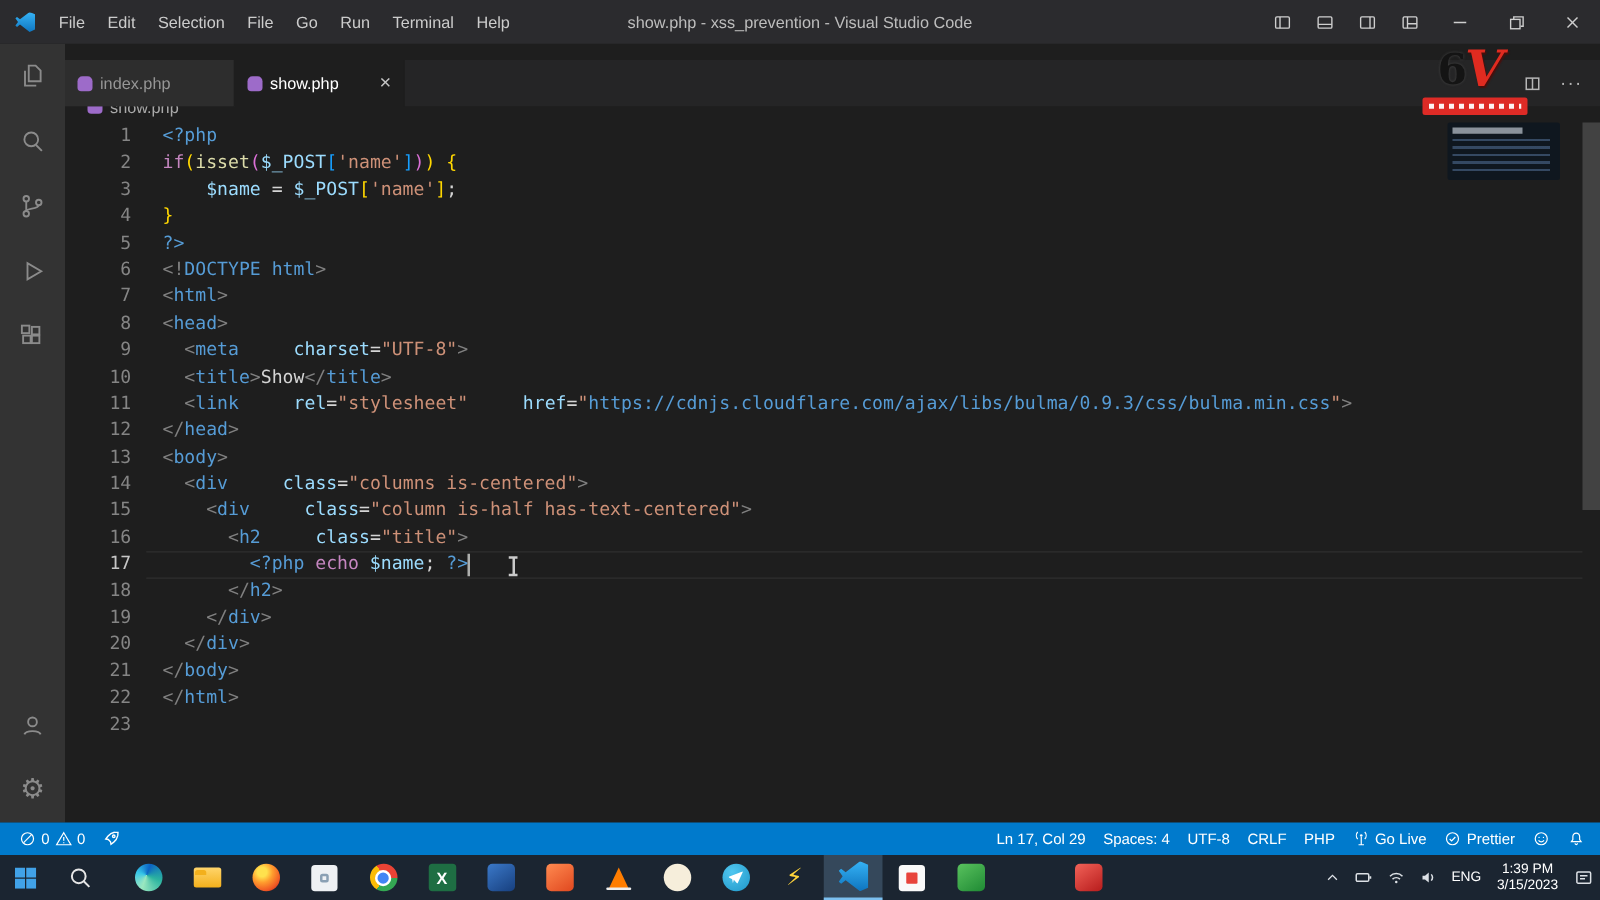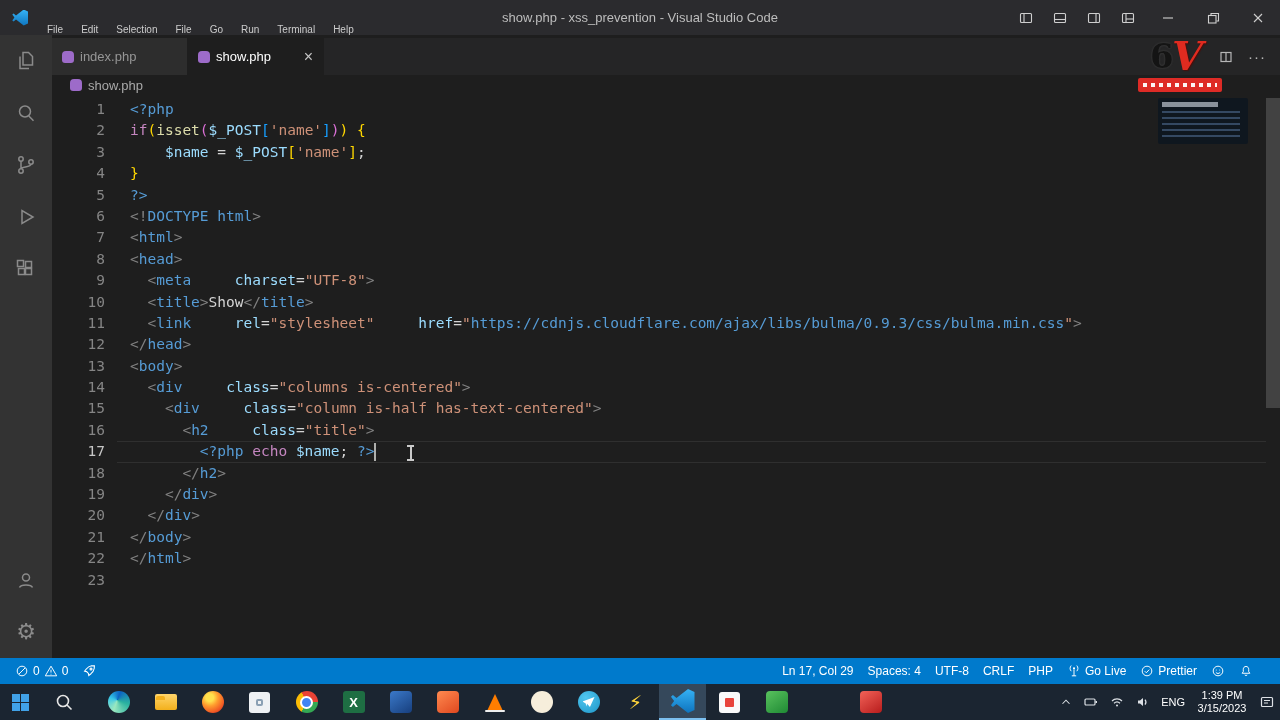--- a/index.html
+++ b/index.html
@@ -6,30 +6,30 @@
   html,body { width:1280px; height:720px; overflow:hidden; background:#1e1e1e;
     font-family:"Liberation Sans", sans-serif; }
 
   
   .titlebar { position:absolute; left:0; top:0; width:1280px; height:35px;
     background:#2b2b2e; display:flex; align-items:center; z-index:20; }
   .vscode-logo { width:16px; height:16px; margin:0 10px 0 12px;
     background:linear-gradient(180deg,#35b2f5,#0e74be);
     clip-path:polygon(73% 0%,100% 12%,100% 88%,73% 100%,25% 63%,10% 75%,2% 68%,15% 50%,2% 32%,10% 25%,25% 37%); }
   .menu-bar { display:flex; height:35px; }
-  .menu-item { padding:12px 9px; line-height:35px; font-size:10px; color:#cccccc; cursor:default; }
+  .menu-item { padding:0 9px; line-height:35px; font-size:13px; color:#cccccc; cursor:default; }
   .titlebar-title { position:absolute; left:50%; top:0; transform:translateX(-50%);
     line-height:35px; font-size:13px; color:#bdbdbd; white-space:nowrap; }
   .tb-controls { position:absolute; right:0; top:0; height:35px; display:flex; align-items:center; }
   .tb-ctl { width:34px; height:35px; display:flex; align-items:center; justify-content:center; }
   .tb-win { width:45px; }
   .tb-ctl svg { stroke:#cfcfcf; fill:none; stroke-width:1.1; }
 
   
-  .tabbar { position:absolute; left:52px; top:38px; width:1228px; height:37px;
+  .tabbar { position:absolute; left:52px; top:48px; width:1228px; height:37px;
     background:#252526; display:flex; z-index:10; }
   .tab { height:37px; width:136px; display:flex; align-items:center; padding:0 10px;
     background:#2d2d2d; color:#969696; font-size:13px; gap:6px; border-right:1px solid #1e1e1e; }
   .tab.active { background:#1e1e1e; color:#ffffff; }
   .php-icon { width:12px; height:12px; flex:0 0 12px; border-radius:4px 4px 3px 3px;
     background:#9d6bc9; }
   .tab-label { flex:1; overflow:hidden; white-space:nowrap; }
   .tab-close { font-size:16px; color:#c5c5c5; line-height:14px; }
   .tab-actions { position:absolute; right:14px; top:0; height:37px; display:flex; align-items:center; gap:14px; }
   .tab-actions svg { stroke:#b6b6b6; fill:none; stroke-width:1.2; }
@@ -81,21 +81,21 @@
   .wm-thumb { position:absolute; left:30px; top:62px; width:90px; height:46px; background:#0d1620;
     opacity:.85; border-radius:2px; overflow:hidden; }
   .wm-thumb::before { content:""; position:absolute; left:4px; top:4px; right:30px; height:5px; background:rgba(220,230,240,.7); }
   .wm-thumb::after { content:""; position:absolute; left:4px; top:13px; right:8px; bottom:5px;
     background:repeating-linear-gradient(180deg, rgba(140,190,255,.35) 0 2px, transparent 2px 6px); }
 
   
   .statusbar { position:absolute; left:0; top:658px; width:1280px; height:26px; background:#007acc;
     color:#ffffff; font-size:12px; display:flex; justify-content:space-between; z-index:20; }
   .sb-left,.sb-right { display:flex; align-items:center; }
-  .sb-left { padding-left:8px; } .sb-right { padding-right:20px; }
+  .sb-left { padding-left:8px; } .sb-right { padding-right:5px; }
   .sb-item { display:flex; align-items:center; gap:4px; padding:0 7px; height:26px; white-space:nowrap; }
   .sb-item svg { stroke:#ffffff; fill:none; stroke-width:1.1; }
 
   
   .taskbar { position:absolute; left:0; top:684px; width:1280px; height:36px; background:#1b2531;
     display:flex; align-items:stretch; z-index:30; }
   .tb-cell { width:47px; height:36px; display:flex; align-items:center; justify-content:center; position:relative; }
   .tb-cell.start { width:40px; }
   .tb-cell.search-cell { width:47px; margin-right:8px; }
   .tb-cell.active { background:rgba(130,180,220,.25); border-bottom:2px solid #7cc0f0; }

